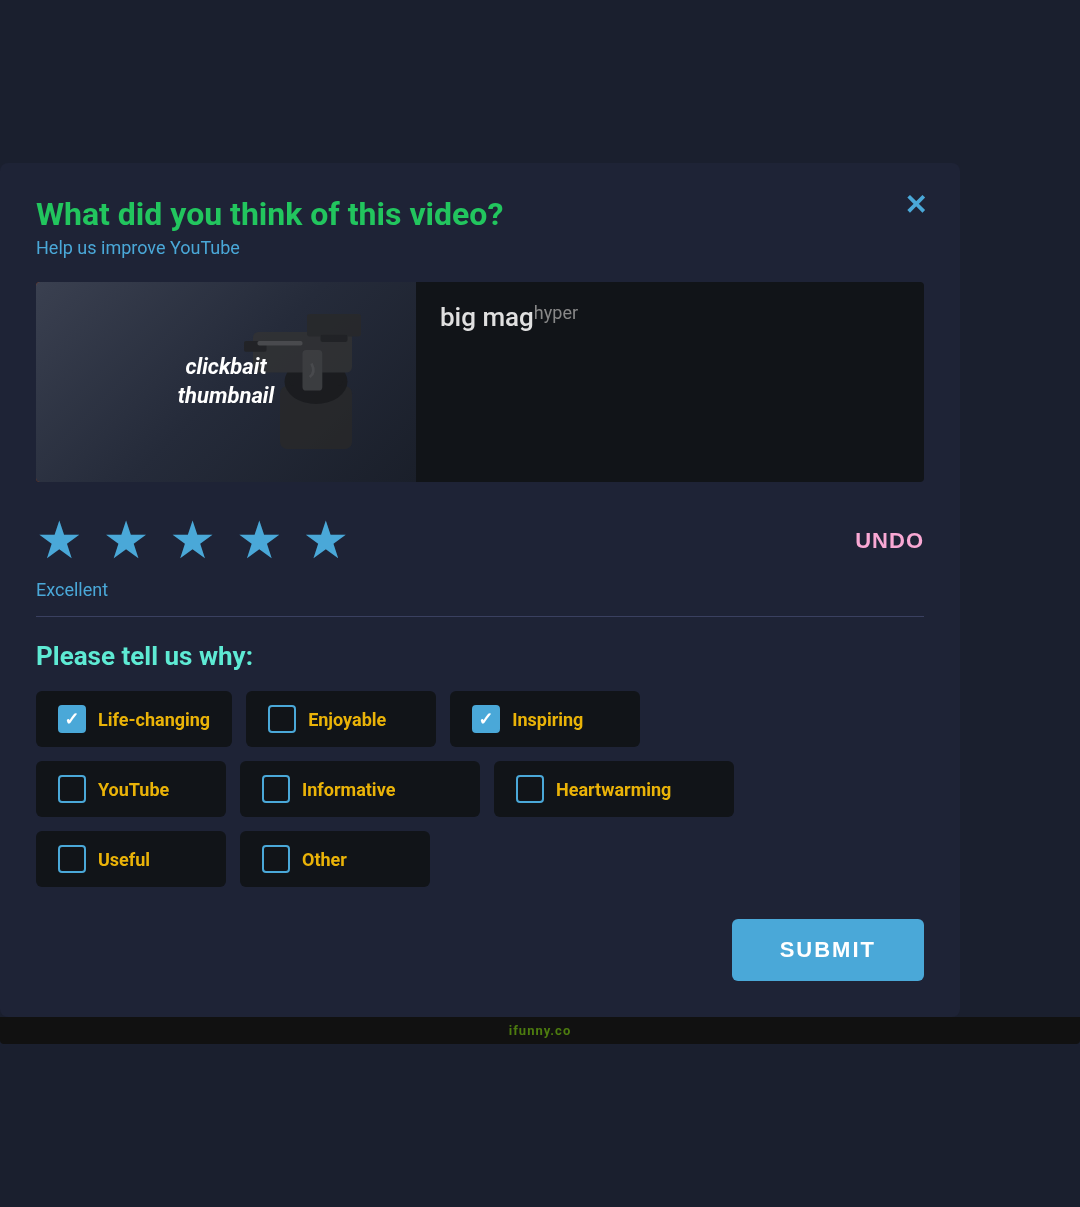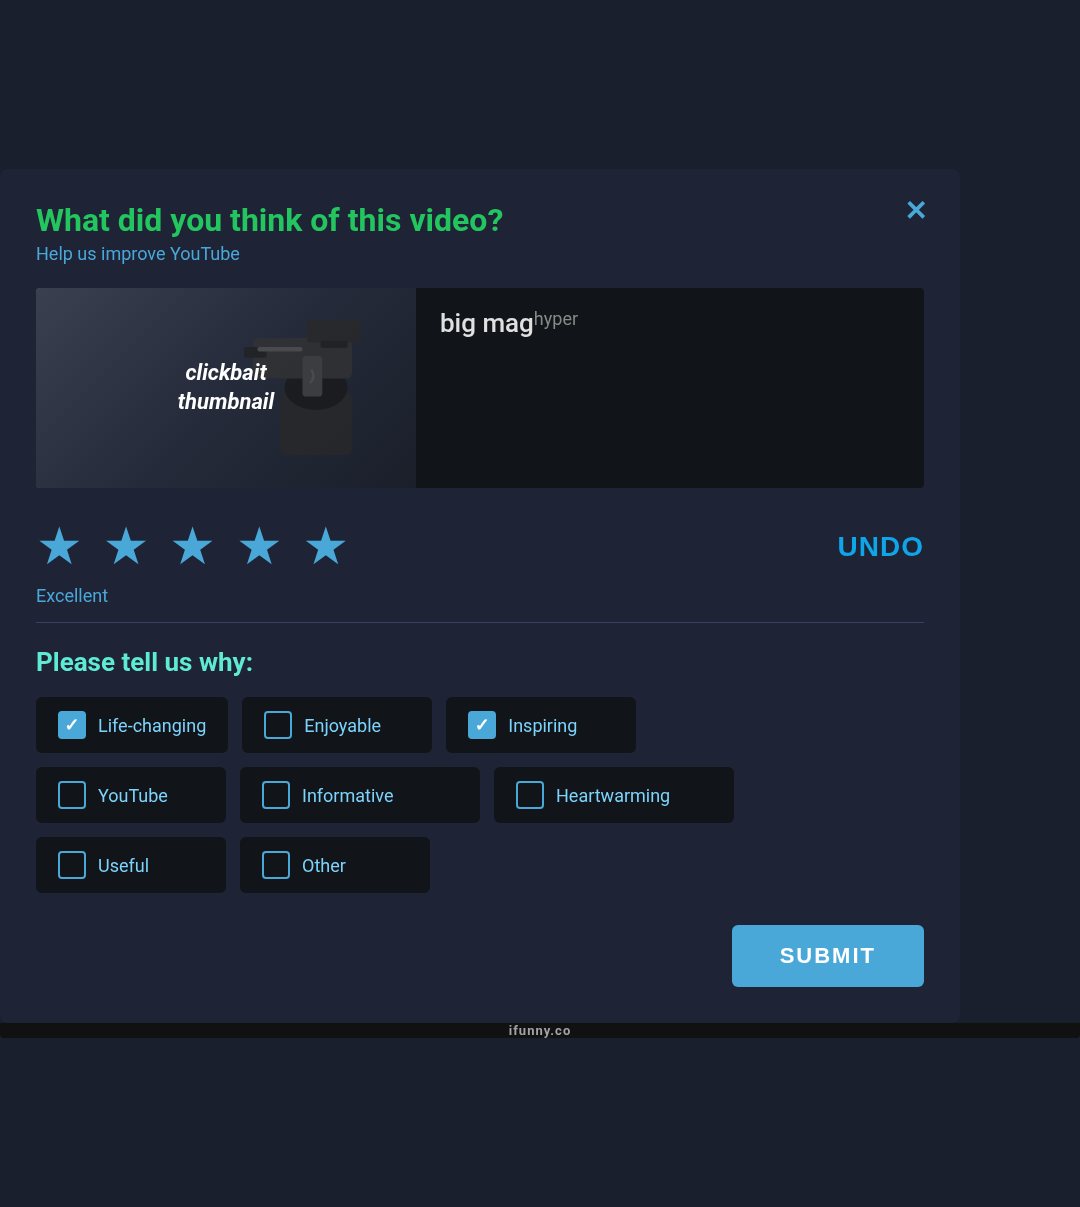--- a/index.html
+++ b/index.html
@@ -107,23 +107,23 @@
     .stars-container {
       display: flex;
       gap: 20px;
     }
     .star {
       font-size: 52px;
       color: #4aa8d8;
       cursor: pointer;
     }
     .undo-btn {
-      font-size: 28px;
-      font-weight: 700;
-      color: #0ea5e9;
+      font-size: 22px;
+      font-weight: 700;
+      color: #f9a8d4;
       background: none;
       border: none;
       cursor: pointer;
       letter-spacing: 1px;
     }
     .rating-label {
       font-size: 18px;
       color: #4aa8d8;
       margin-bottom: 16px;
     }
@@ -175,22 +175,22 @@
       background: #4aa8d8;
     }
     .checkbox-check {
       color: white;
       font-size: 18px;
       font-weight: bold;
       line-height: 1;
     }
     .checkbox-label {
       font-size: 18px;
-      color: #7dd3fc;
-      font-weight: 400;
+      color: #eab308;
+      font-weight: 700;
     }
     .submit-row {
       display: flex;
       justify-content: flex-end;
       margin-top: 32px;
     }
     .submit-btn {
       background: #4aa8d8;
       color: white;
       font-size: 22px;
@@ -198,22 +198,23 @@
       letter-spacing: 2px;
       border: none;
       border-radius: 6px;
       padding: 18px 48px;
       cursor: pointer;
       margin-left: 27px;
     }
     .ifunny-bar {
       background: #111;
       text-align: center;
+      padding: 6px;
       font-size: 13px;
-      color: #a3a3a3;
+      color: #4d7c0f;
       font-weight: bold;
       border-radius: 0 0 4px 4px;
       letter-spacing: 1px;
     }
     .outer {
       width: 1080px;
     }
   </style>
 </head>
 <body>

